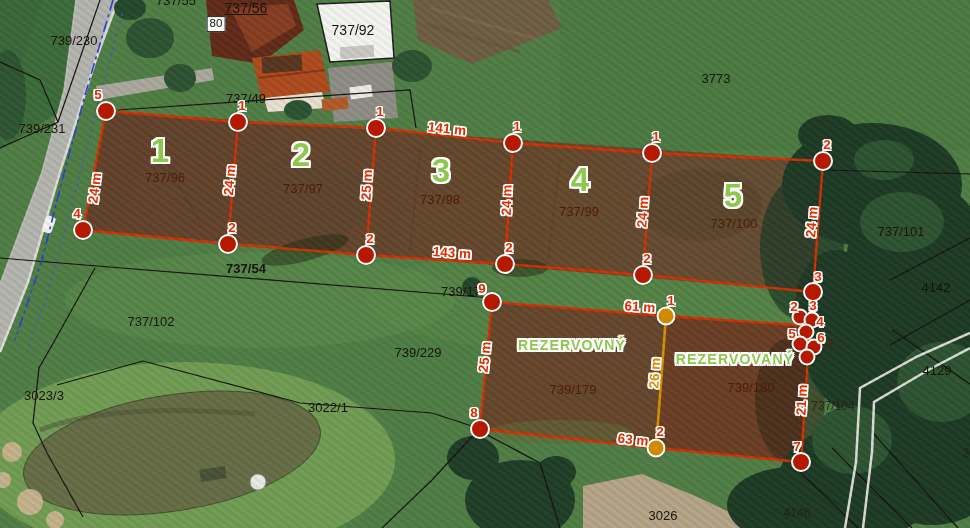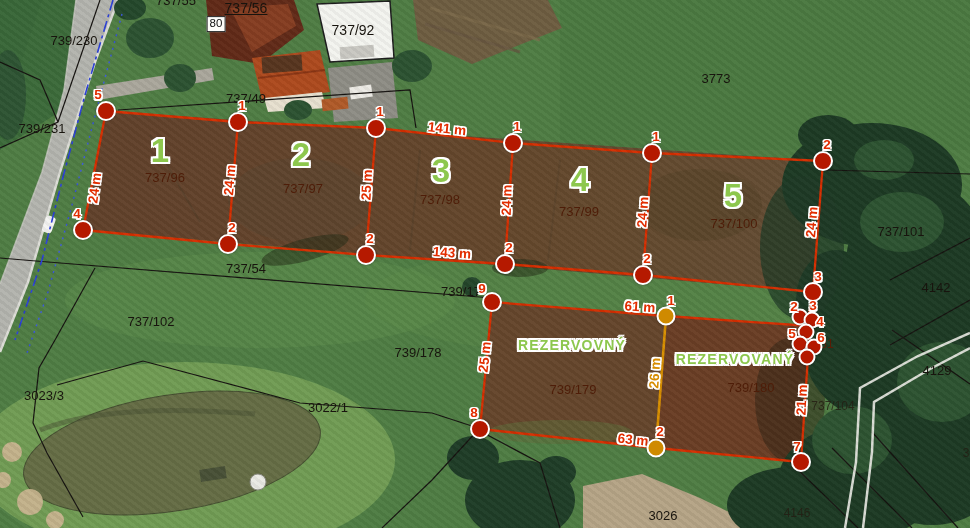--- a/index.html
+++ b/index.html
@@ -167,25 +167,25 @@
 
   <div id="labels">
       <div class="map-label lbl-black" style="left: 74px; top: 40px; transform: translate(-50%, -50%);">739/230</div>
       <div class="map-label lbl-black" style="left: 42px; top: 128px; transform: translate(-50%, -50%);">739/231</div>
       <div class="map-label lbl-black" style="left: 176px; top: 0px; transform: translate(-50%, -50%);">737/55</div>
       <div class="map-label lbl-black-lg" style="left: 246px; top: 8px; transform: translate(-50%, -50%); text-decoration: underline;">737/56</div>
       <div class="map-label lbl-box" style="left: 216px; top: 24px; transform: translate(-50%, -50%); text-align: right;">80</div>
       <div class="map-label lbl-black-lg" style="left: 353px; top: 30px; transform: translate(-50%, -50%);">737/92</div>
       <div class="map-label lbl-black" style="left: 246px; top: 98px; transform: translate(-50%, -50%);">737/49</div>
       <div class="map-label lbl-black" style="left: 716px; top: 78px; transform: translate(-50%, -50%);">3773</div>
-      <div class="map-label lbl-black" style="left: 246px; top: 268px; transform: translate(-50%, -50%);">737/54</div>
+      <div class="map-label lbl-black" style="left: 246px; top: 268px; transform: translate(-50%, -50%); font-weight: bold;">737/54</div>
       <div class="map-label lbl-black" style="left: 151px; top: 321px; transform: translate(-50%, -50%);">737/102</div>
       <div class="map-label lbl-black" style="left: 44px; top: 395px; transform: translate(-50%, -50%);">3023/3</div>
       <div class="map-label lbl-black" style="left: 328px; top: 407px; transform: translate(-50%, -50%);">3022/1</div>
-      <div class="map-label lbl-black" style="left: 418px; top: 352px; transform: translate(-50%, -50%);">739/178</div>
+      <div class="map-label lbl-black" style="left: 418px; top: 352px; transform: translate(-50%, -50%);">739/229</div>
       <div class="map-label lbl-black" style="left: 461px; top: 291px; transform: translate(-50%, -50%);">739/17</div>
       <div class="map-label lbl-black" style="left: 901px; top: 231px; transform: translate(-50%, -50%);">737/101</div>
       <div class="map-label lbl-black" style="left: 936px; top: 287px; transform: translate(-50%, -50%);">4142</div>
       <div class="map-label lbl-black" style="left: 913px; top: 370px; transform: translate(-50%, -50%); margin-left: 24px;">4129</div>
       <div class="map-label lbl-black-dim" style="left: 833px; top: 406px; transform: translate(-50%, -50%);">737/104</div>
       <div class="map-label lbl-black" style="left: 663px; top: 515px; transform: translate(-50%, -50%); text-align: center;">3026</div>
       <div class="map-label lbl-black-dim" style="left: 797px; top: 513px; transform: translate(-50%, -50%);">4146</div>
       <div class="map-label lbl-black-dim" style="left: 966px; top: 453px; transform: translate(-50%, -50%);">3</div>
       <div class="map-label lbl-maroon" style="left: 165px; top: 177px; transform: translate(-50%, -50%);">737/96</div>
       <div class="map-label lbl-maroon" style="left: 303px; top: 188px; transform: translate(-50%, -50%);">737/97</div>

